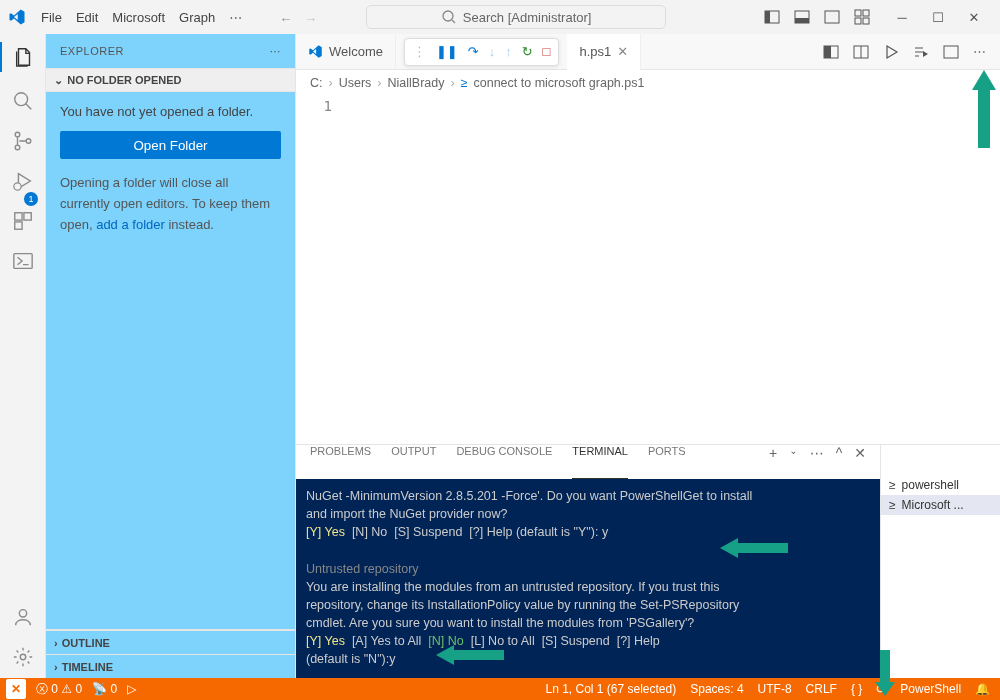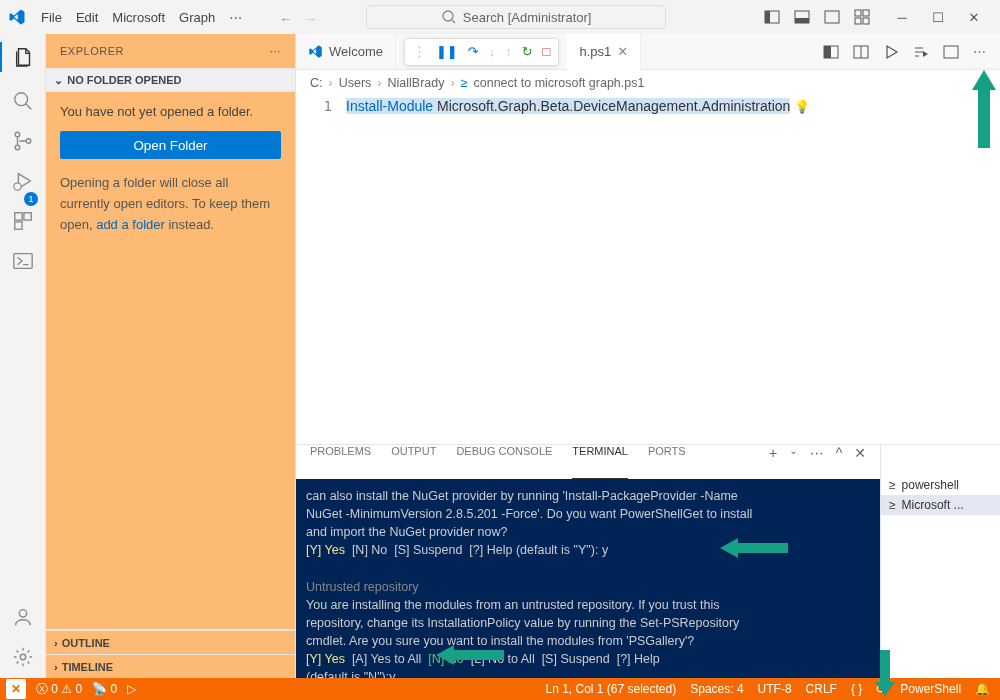--- a/index.html
+++ b/index.html
@@ -11,21 +11,21 @@
 .nav-arrows { display: flex; gap: 12px; margin-left: 30px; color: #888; }
 .search-box { margin-left: auto; margin-right: auto; width: 300px; height: 24px; border: 1px solid #ddd; border-radius: 5px; display: flex; align-items: center; justify-content: center; color: #666; gap: 6px; }
 .title-right { margin-left: auto; display: flex; align-items: center; gap: 14px; padding-right: 8px; color: #555; }
 .window-controls { display: flex; }
 .window-controls div { width: 36px; height: 34px; display: flex; align-items: center; justify-content: center; }
 .main { flex: 1; display: flex; min-height: 0; }
 .activitybar { width: 46px; background: #f3f3f3; border-right: 1px solid #e5e5e5; display: flex; flex-direction: column; align-items: center; padding-top: 8px; gap: 18px; color: #8a8a8a; position: relative; }
 .activitybar .active { color: #333; border-left: 2px solid #0078d4; width: 100%; display: flex; justify-content: center; padding: 4px 0; }
 .activitybar .bottom-icons { margin-top: auto; margin-bottom: 10px; display: flex; flex-direction: column; gap: 18px; }
 .badge { position: absolute; background:#0078d4; color:#fff; border-radius:50%; width:14px; height:14px; font-size:9px; display:flex; align-items:center; justify-content:center; top:158px; left:24px;}
-.sidebar { width: 250px; background: #fdba74; border-right: 1px solid #e5e5e5; display: flex; flex-direction: column; justify-content: flex-end; }
+.sidebar { width: 250px; background: #7dd3fc; border-right: 1px solid #e5e5e5; display: flex; flex-direction: column; justify-content: flex-end; }
 .sidebar-header { height: 34px; display: flex; align-items: center; justify-content: space-between; padding: 0 14px; font-size: 11px; letter-spacing: 0.5px; color: #555; }
 .section-header { height: 24px; display: flex; align-items: center; padding: 0 8px; font-size: 11px; font-weight: 700; color: #444; background: #efefef; border-top: 1px solid #e5e5e5; border-bottom: 1px solid #e5e5e5; gap: 4px;}
 .sidebar-body { padding: 12px 14px; font-size: 13px; color: #444; }
 .open-folder-btn { width: 100%; height: 28px; background: #0078d4; color: #fff; border: none; border-radius: 2px; margin-top: 12px; cursor: pointer; }
 .sidebar-hint { margin-top: 14px; line-height: 1.6; color: #555;}
 .sidebar-hint .link { color: #0066bf; cursor: pointer; }
 .sidebar-bottom { margin-top: auto; border-top: 1px solid #e5e5e5; }
 .collapsible { height: 24px; display: flex; align-items: center; padding: 0 8px; font-size: 11px; font-weight: 700; color: #444; gap:4px; border-top:1px solid #e5e5e5;}
 .editor-area { flex: 1; display: flex; flex-direction: column; min-width: 0; }
 .tabstrip { height: 36px; display: flex; align-items: center; background: #f8f8f8; border-bottom: 1px solid #e5e5e5; }
@@ -274,23 +274,20 @@
         <span class="sep">›</span>
       <span>Users</span>
         <span class="sep">›</span>
       <span>NiallBrady</span>
         <span class="sep">›</span>
       <span style="color:#0078d4">≥</span>
       <span>connect to microsoft graph.ps1</span>
     </div>
     <div class="code-area">
       <div class="gutter">1</div>
-      <div class="code-line">
-        <span class="sel"><span class="kw">Install-Module</span><span> Microsoft.Graph.Beta.DeviceManagement.Administration</span></span><span class="bulb">💡</span>
-      </div>
 
       <svg style="position:absolute; right:-4px; top:-28px;" width="40" height="90">
           <path d="M20 80 L20 18" stroke="#16a085" stroke-width="12"></path>
           <polygon points="20,2 8,22 32,22" fill="#16a085"></polygon>
         </svg>
     </div>
 
     <div class="panel">
       <div class="panel-main">
         <div class="panel-tabs">
@@ -301,21 +298,20 @@
           <div class="ptab">PORTS</div>
           <div class="pright">
             <span>+</span>
             <span style="font-size:10px">⌄</span>
             <span>⋯</span>
             <span>^</span>
             <span>✕</span>
           </div>
         </div>
         <div class="terminal">
-<div>can also install the NuGet provider by running 'Install-PackageProvider -Name</div>
 <div>NuGet -MinimumVersion 2.8.5.201 -Force'. Do you want PowerShellGet to install</div>
 <div>and import the NuGet provider now?</div>
 <div><span class="y">[Y] Yes</span>&nbsp;&nbsp;<span>[N] No</span>&nbsp;&nbsp;<span>[S] Suspend</span>&nbsp;&nbsp;<span>[?] Help (default is "Y"): y</span></div>
 <br>
 <div class="gr">Untrusted repository</div>
 <div>You are installing the modules from an untrusted repository. If you trust this</div>
 <div>repository, change its InstallationPolicy value by running the Set-PSRepository</div>
 <div> cmdlet. Are you sure you want to install the modules from 'PSGallery'?</div>
 <div><span class="y">[Y] Yes</span>&nbsp;&nbsp;<span>[A] Yes to All</span>&nbsp;&nbsp;<span class="g">[N] No</span>&nbsp;&nbsp;<span>[L] No to All</span>&nbsp;&nbsp;<span>[S] Suspend</span>&nbsp;&nbsp;<span>[?] Help</span></div>
 <div>(default is "N"):y</div>

